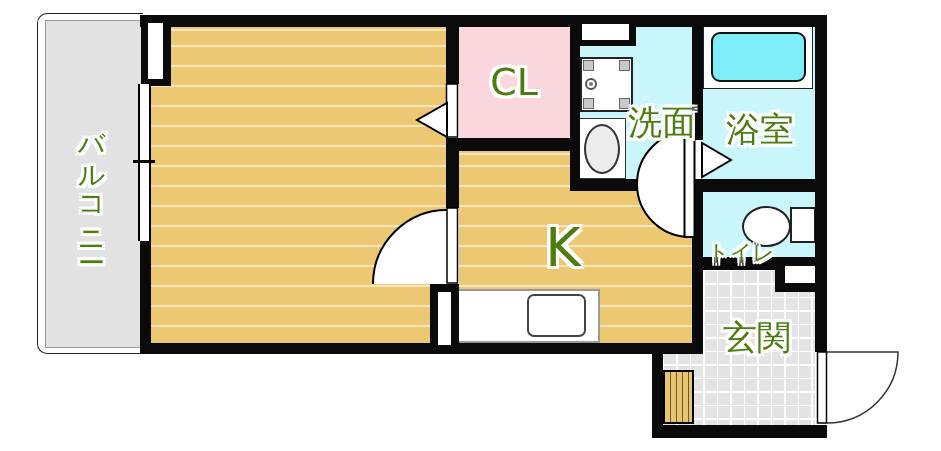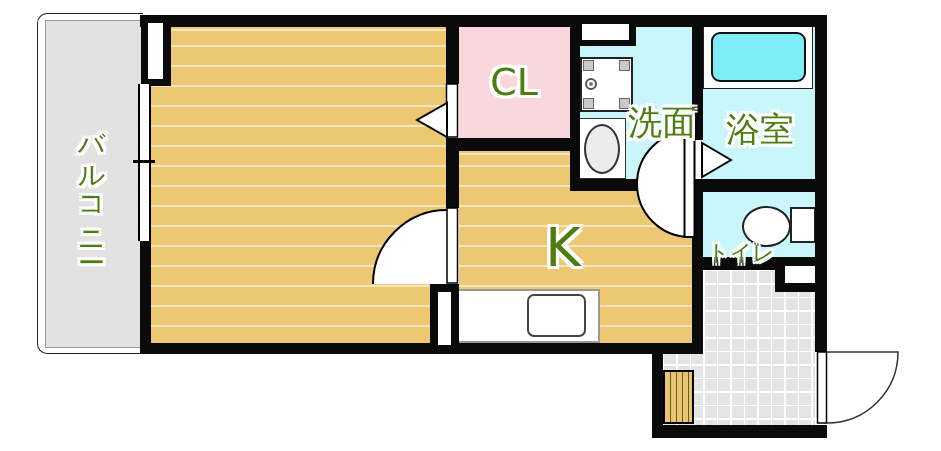--- a/index.html
+++ b/index.html
@@ -114,13 +114,14 @@
     <path d="M 827 352 L 898 352 A 71 71 0 0 1 827 423" fill="none" stroke="#333" stroke-width="1.5"></path>
     <rect x="817.5" y="352" width="9" height="71" fill="#fff" stroke="#000" stroke-width="1.5"></rect>
   </svg>
 
   <div class="room-label vertical" style="left:92px;top:182px;font-size:27px;">バルコニー</div>
   <div class="room-label" style="left:514px;top:82px;font-size:38px;">CL</div>
   <div class="room-label" style="left:563px;top:248px;font-size:54px;">K</div>
   <div class="room-label" style="left:662px;top:122px;font-size:34px;">洗面</div>
   <div class="room-label" style="left:760px;top:129px;font-size:34px;">浴室</div>
   <div class="room-label" style="left:741px;top:226px;font-size:22px;margin-top:27px;">トイレ</div>
+  <div class="room-label" style="left:757px;top:337px;font-size:34px;">玄関</div>
 </div>
 
 </body></html>

